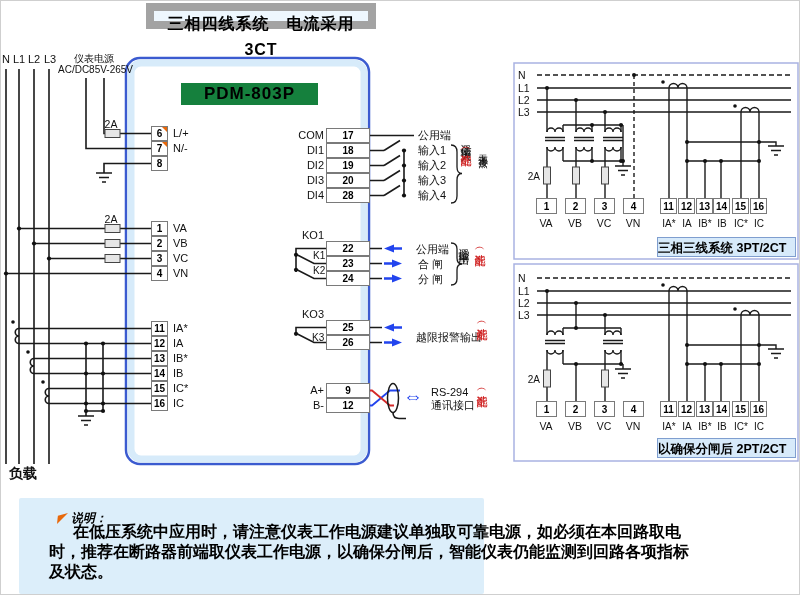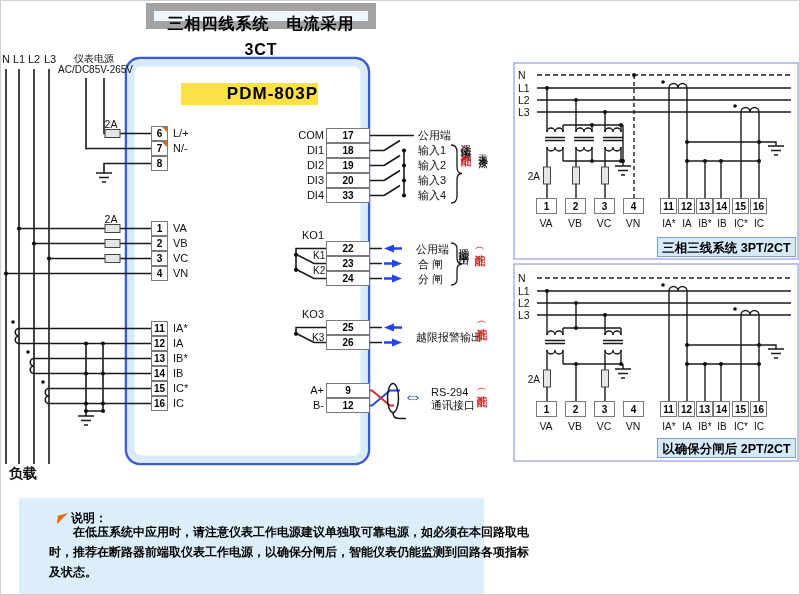--- a/index.html
+++ b/index.html
@@ -10,29 +10,29 @@
   .c{text-align:center;} .r{text-align:right;} .b{font-weight:bold;}
   .s10{font-size:10px;} .s105{font-size:10.5px;} .s14{font-size:14px;}
   .v{writing-mode:vertical-rl;letter-spacing:2px;line-height:14px;}
   .red{color:#cc1111;}
   .tb{position:absolute;box-sizing:border-box;width:17px;height:15px;background:#fff;border:1px solid #7a7a7a;
       display:flex;align-items:center;justify-content:center;font-size:10px;font-weight:bold;color:#000;}
   .tb2{width:44px;} .tb3{width:21px;height:16px;} .tb4{width:17px;height:16px;}
   .corner{position:absolute;top:0;right:0;width:0;height:0;border-top:5px solid #e8680a;border-left:5px solid transparent;}
   .title{position:absolute;left:145px;top:2px;width:230px;height:26px;line-height:26px;text-align:center;
          background:#eef7fe;border:8px solid #a3a3a3;font-size:16px;font-weight:bold;letter-spacing:1px;box-sizing:border-box;}
-  .model{position:absolute;left:180px;top:82px;width:137px;height:22px;line-height:22px;text-align:right;
-         background:#fde047;font-size:17px;font-weight:bold;letter-spacing:1px;}
-  .cap{position:absolute;width:139px;height:20px;line-height:20px;text-align:center;background:#d7eafa;
+  .model{position:absolute;left:180px;top:82px;width:137px;height:22px;line-height:22px;text-align:center;
+         background:#15803d;font-size:17px;font-weight:bold;letter-spacing:1px;}
+  .cap{position:absolute;width:139px;height:20px;line-height:20px;text-align:left;background:#d7eafa;
        border:1px solid #7f9ecf;font-size:12.5px;font-weight:bold;box-sizing:border-box;}
   .note{position:absolute;left:18px;top:497px;width:465px;height:96px;background:#dceefa;border-radius:2px;}
   .note .mark{position:absolute;left:38px;top:15px;width:11px;height:11px;background:#e8680a;
               clip-path:polygon(100% 0,0 100%,8% 25%);}
-  .note .nt{position:absolute;left:52px;top:12px;font-size:12px;font-weight:bold;}
-  .note .nl{position:absolute;left:30px;width:425px;font-size:12px;font-weight:bold;line-height:20px;white-space:nowrap;}
+  .note .nt{position:absolute;left:52px;top:12px;font-size:12px;font-weight:bold;font-style:italic;}
+  .note .nl{position:absolute;left:30px;width:425px;font-size:16px;font-weight:bold;line-height:20px;white-space:nowrap;}
   .arrow2{position:absolute;left:402px;top:385px;font-size:20px;font-weight:bold;color:#2244ee;line-height:20px;}
 </style>
 </head>
 <body>
 
 <div class="stage">
 
 <svg width="800" height="595" viewBox="0 0 800 595">
 
   <g>
@@ -273,21 +273,21 @@
   <div class="tb tb2" style="left:325px;top:142px">
         <span>18</span>
       </div>
   <div class="tb tb2" style="left:325px;top:157px">
         <span>19</span>
       </div>
   <div class="tb tb2" style="left:325px;top:172px">
         <span>20</span>
       </div>
   <div class="tb tb2" style="left:325px;top:187px">
-        <span>33</span>
+        <span>28</span>
       </div>
   <div class="tb tb2" style="left:325px;top:240px">
         <span>22</span>
       </div>
   <div class="tb tb2" style="left:325px;top:255px">
         <span>23</span>
       </div>
   <div class="tb tb2" style="left:325px;top:270px">
         <span>24</span>
       </div>

